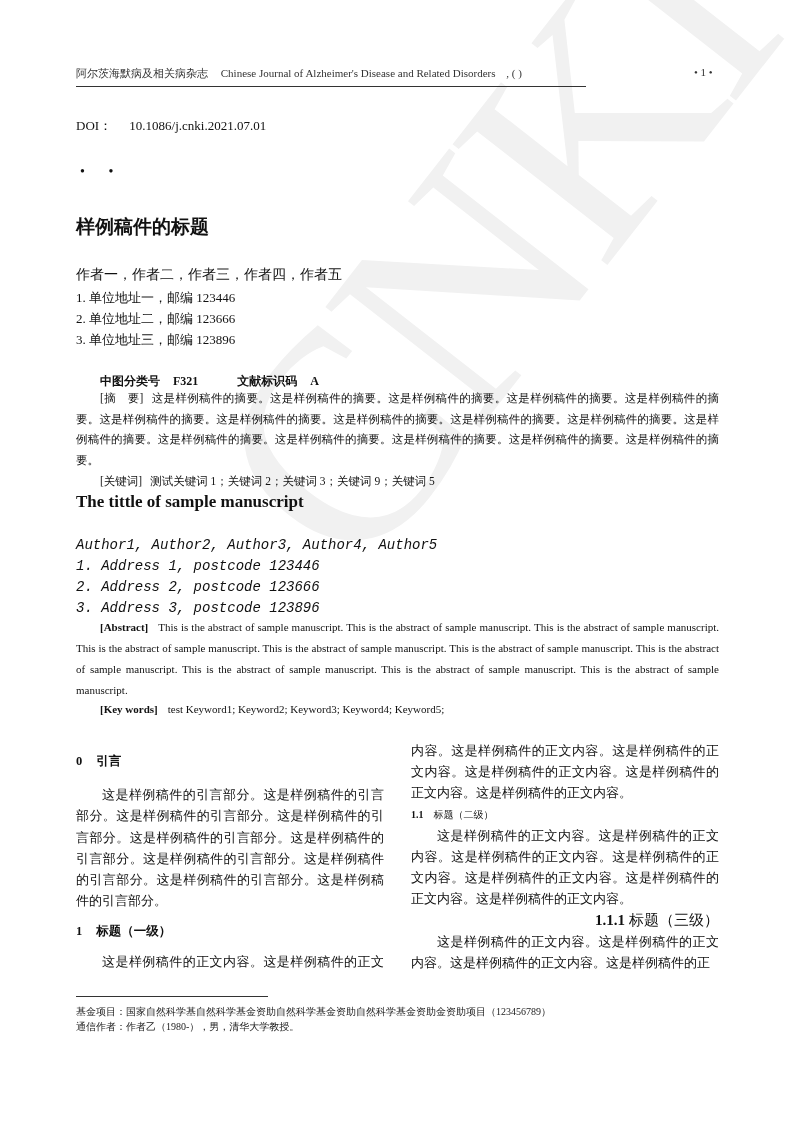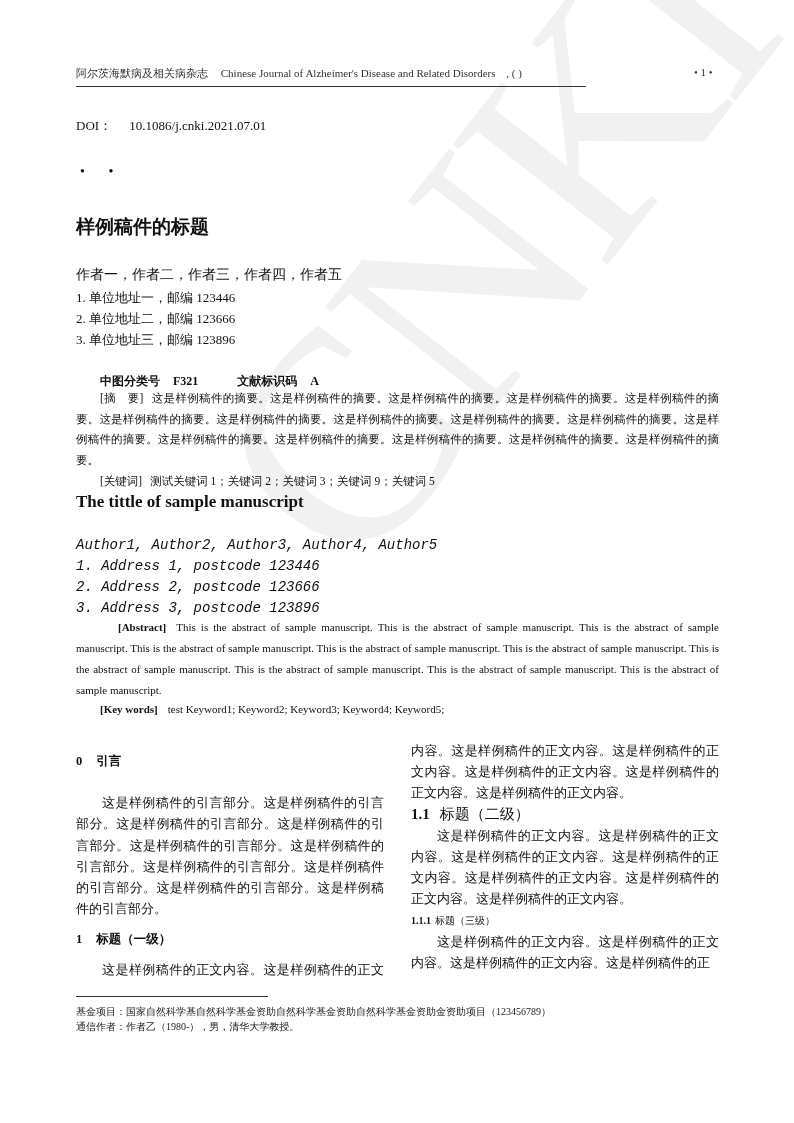--- a/index.html
+++ b/index.html
@@ -27,30 +27,30 @@
   .clc .gap { margin-right: 36px; }
   .abstract-cn { left: 76px; top: 388px; width: 643px; font-size: 11.5px; line-height: 20.5px;
                  text-indent: 24px; text-align: justify; }
   .abstract-cn .lbl { margin-right: 8px; }
   .kw-cn { left: 100px; top: 474px; font-size: 11.5px; }
   .kw-cn .lbl { margin-right: 8px; }
   .title-en { left: 76px; top: 492px; font-size: 17px; font-weight: bold; }
   .en-it { left: 76px; font-size: 14px; font-style: italic; font-family: Liberation Mono, monospace; }
   .abstract-en { left: 76px; top: 617px; width: 643px; font-size: 11px; line-height: 21px;
                  text-indent: 24px; text-align: justify; }
-  .abstract-en .lbl { font-weight: bold; margin-right: 10px; margin-left: 18px; }
+  .abstract-en .lbl { font-weight: bold; margin-right: 10px; }
   .kw-en { left: 100px; top: 703px; font-size: 11px; }
   .kw-en .lbl { font-weight: bold; margin-right: 10px; }
   .col { width: 308px; font-size: 13px; line-height: 21.2px; }
   .col p { margin: 0; text-indent: 26px; text-align: justify; }
   .h1 { font-weight: bold; font-size: 12.5px; }
   .h1 .num { margin-right: 14px; }
-  .h2 { font-size: 15px; }
+  .h2 { font-size: 10px; }
   .h2 .num { font-weight: bold; margin-right: 10px; }
-  .h3 { font-size: 10px; }
+  .h3 { font-size: 15px; text-align: right; }
   .h3 .num { font-weight: bold; margin-right: 4px; }
   .footnote-rule { left: 76px; top: 996px; width: 192px; border-top: 1px solid #333; }
   .footnotes { left: 76px; top: 1004px; font-size: 10px; line-height: 15px; color: #222; }
 </style>
 </head>
 <body>
 
 <div class="watermark">CNKI</div>
 
 <div class="content">
@@ -96,21 +96,21 @@
   <div class="abs en-it" style="top:600px">3. Address 3, postcode 123896</div>
 
   <div class="abs abstract-en">
     <span class="lbl">[Abstract]</span><span>This is the abstract of sample manuscript. This is the abstract of sample manuscript. This is the abstract of sample manuscript. This is the abstract of sample manuscript. This is the abstract of sample manuscript. This is the abstract of sample manuscript. This is the abstract of sample manuscript. This is the abstract of sample manuscript. This is the abstract of sample manuscript. This is the abstract of sample manuscript.</span>
   </div>
   <div class="abs kw-en">
     <span class="lbl">[Key words]</span><span>test Keyword1; Keyword2; Keyword3; Keyword4; Keyword5;</span>
   </div>
 
   <div class="abs col" style="left:76px; top:751px;">
-    <div class="h1" style="margin-bottom:20px">
+    <div class="h1" style="margin-bottom:12px">
       <span class="num">0</span><span>引言</span>
     </div>
     <p>这是样例稿件的引言部分。这是样例稿件的引言部分。这是样例稿件的引言部分。这是样例稿件的引言部分。这是样例稿件的引言部分。这是样例稿件的引言部分。这是样例稿件的引言部分。这是样例稿件的引言部分。这是样例稿件的引言部分。这是样例稿件的引言部分。</p>
     <div class="h1" style="margin:10px 0 8px">
       <span class="num">1</span><span>标题（一级）</span>
     </div>
     <p style="height:22px; overflow:hidden">这是样例稿件的正文内容。这是样例稿件的正文内容。这是样例稿件的正文内容。这是样例稿件的正文内容。这是样例稿件的正文内容。这是样例稿件的正文内容。这是样例稿件的正文内容。</p>
   </div>
 
   <div class="abs col" style="left:411px; top:740px;">

